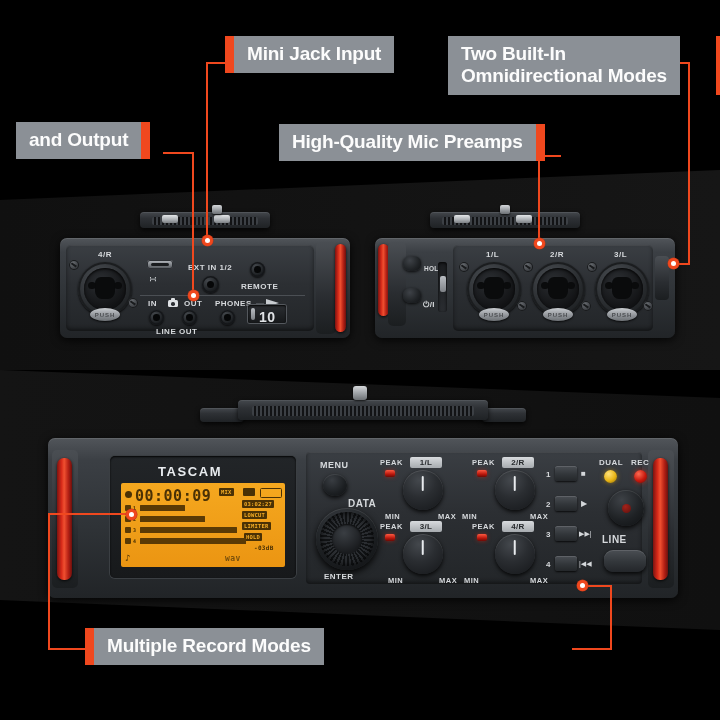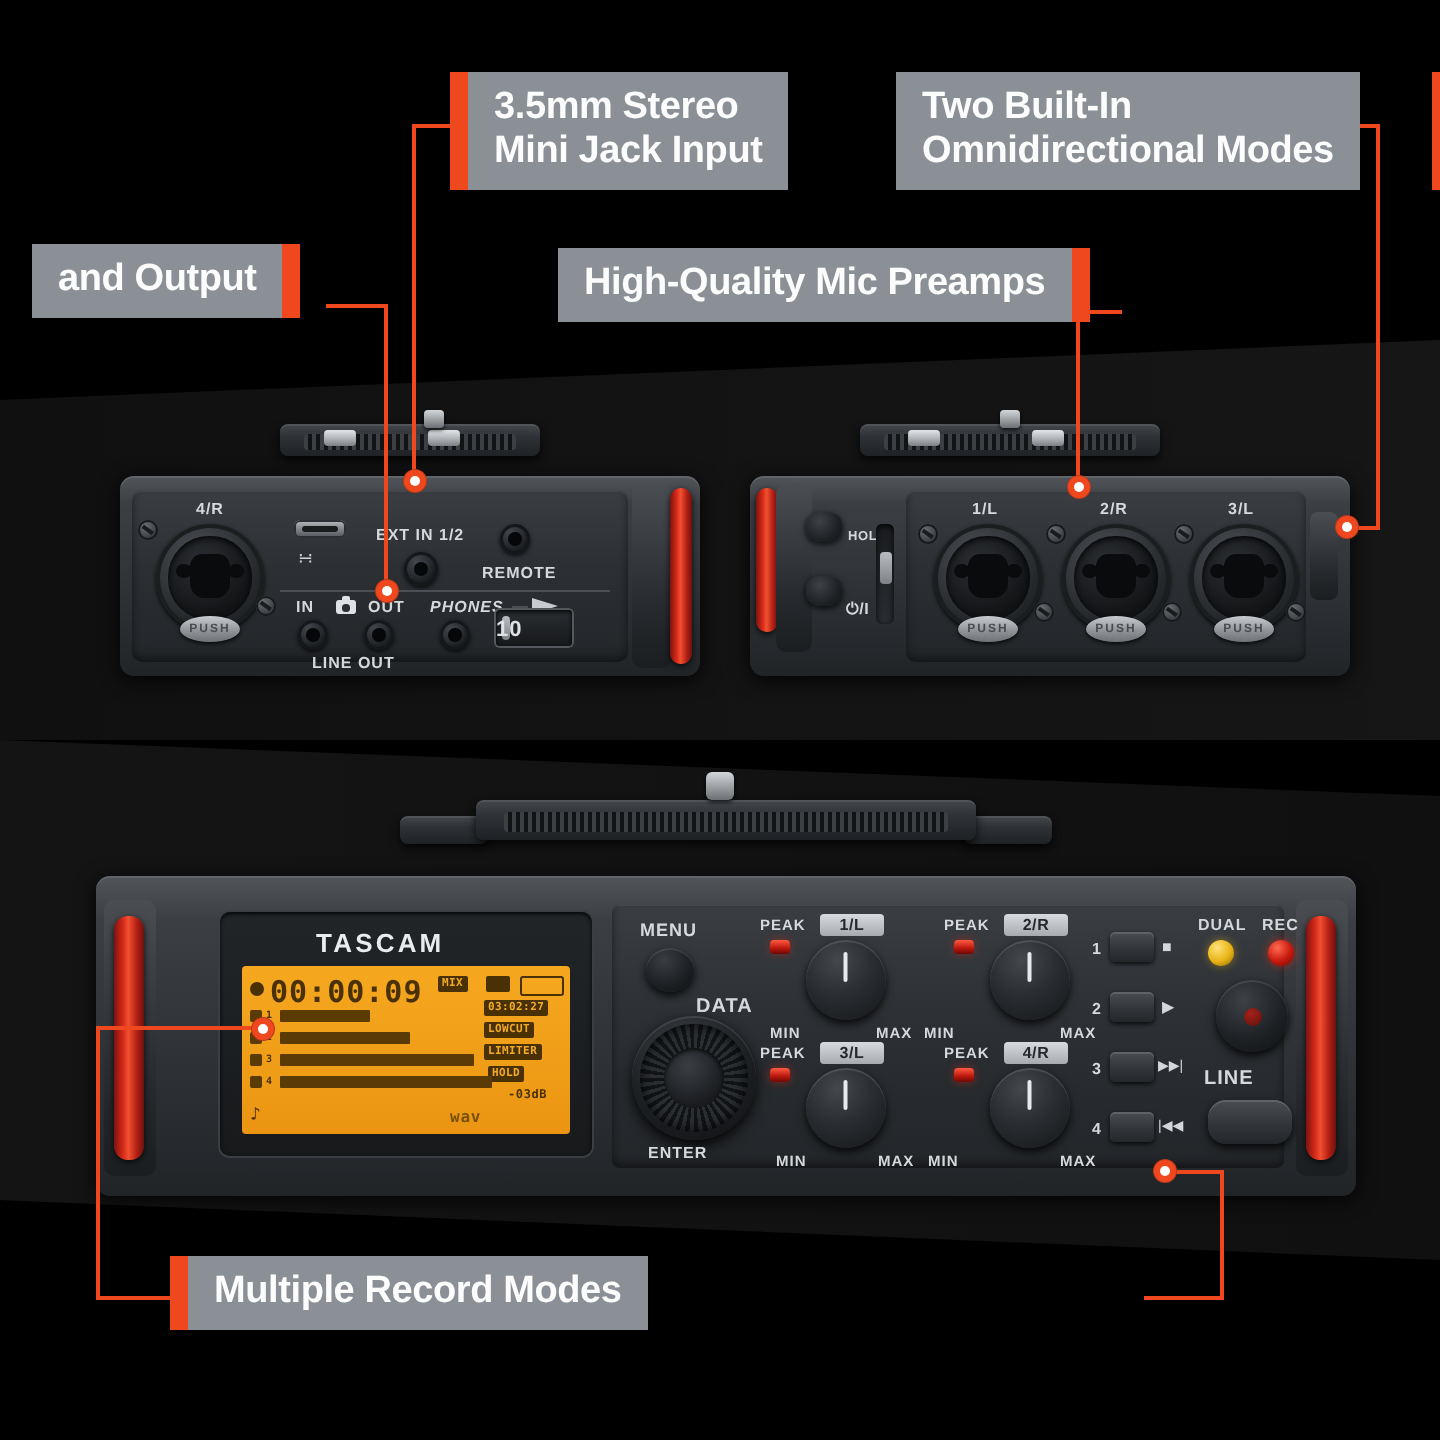--- a/index.html
+++ b/index.html
@@ -225,27 +225,27 @@
 
     <div class="hr-line" style="left:80px;top:57px;width:165px;"></div>
 
     <div class="lbl" style="left:88px;top:61px;">IN</div>
     <div class="cam-ico" style="left:108px;top:62px;"></div>
     <div class="lbl" style="left:124px;top:61px;">OUT</div>
     <div class="jack" style="left:89px;top:72px;width:15px;height:15px;"></div>
     <div class="jack" style="left:122px;top:72px;width:15px;height:15px;"></div>
     <div class="lbl" style="left:96px;top:89px;">LINE OUT</div>
 
-    <div class="lbl" style="left:155px;top:61px;font-style:italic;">PHONES</div>
+    <div class="lbl" style="left:155px;top:61px;">PHONES</div>
     <div class="hr-line" style="left:196px;top:65px;width:8px;"></div>
     <div class="phones-tri" style="left:206px;top:61px;"></div>
     <div class="jack" style="left:160px;top:72px;width:15px;height:15px;"></div>
     <div class="vol-well" style="left:188px;top:67px;width:38px;height:18px;">
       <div class="slider-knob" style="left:3px;top:3px;width:4px;height:12px;"></div>
-      <div class="lbl" style="left:0;top:4px;color:#dfe2e5;font-size:11px;">10</div>
+      <div class="lbl" style="left:11px;top:4px;color:#dfe2e5;font-size:14px;">10</div>
     </div>
 
     <div class="hcap" style="left:256px;top:4px;width:20px;height:92px;"></div>
     <div class="handle" style="left:275px;top:6px;width:11px;height:88px;"></div>
   </div>
 
   <div class="mount" style="position:absolute;left:140px;top:212px;width:130px;height:16px;z-index:19;">
     <div class="mount-grill" style="left:12px;top:5px;width:106px;height:8px;"></div>
     <div class="mount-pad" style="left:22px;top:3px;width:16px;height:8px;"></div>
     <div class="mount-pad" style="left:74px;top:3px;width:16px;height:8px;"></div>
@@ -433,21 +433,20 @@
     </div>
     <div class="cal-bar"></div>
   </div>
   <div class="lead h" style="left:163px;top:152px;width:31px;"></div>
   <div class="lead v" style="left:192px;top:152px;height:143px;"></div>
   <div class="dot" style="left:188px;top:290px;"></div>
 
   <div class="callout" id="cal-minijack" style="left:225px;top:36px;">
     <div class="cal-bar"></div>
     <div class="cal-box">
-      <span>3.5mm Stereo</span>
       <span>Mini Jack Input</span>
     </div>
   </div>
   <div class="lead h" style="left:207px;top:62px;width:20px;"></div>
   <div class="lead v" style="left:206px;top:62px;height:178px;"></div>
   <div class="dot" style="left:202px;top:235px;"></div>
 
   <div class="callout" id="cal-mics" style="left:448px;top:36px;gap:36px;">
     <div class="cal-box">
       <span>Two Built-In</span>

